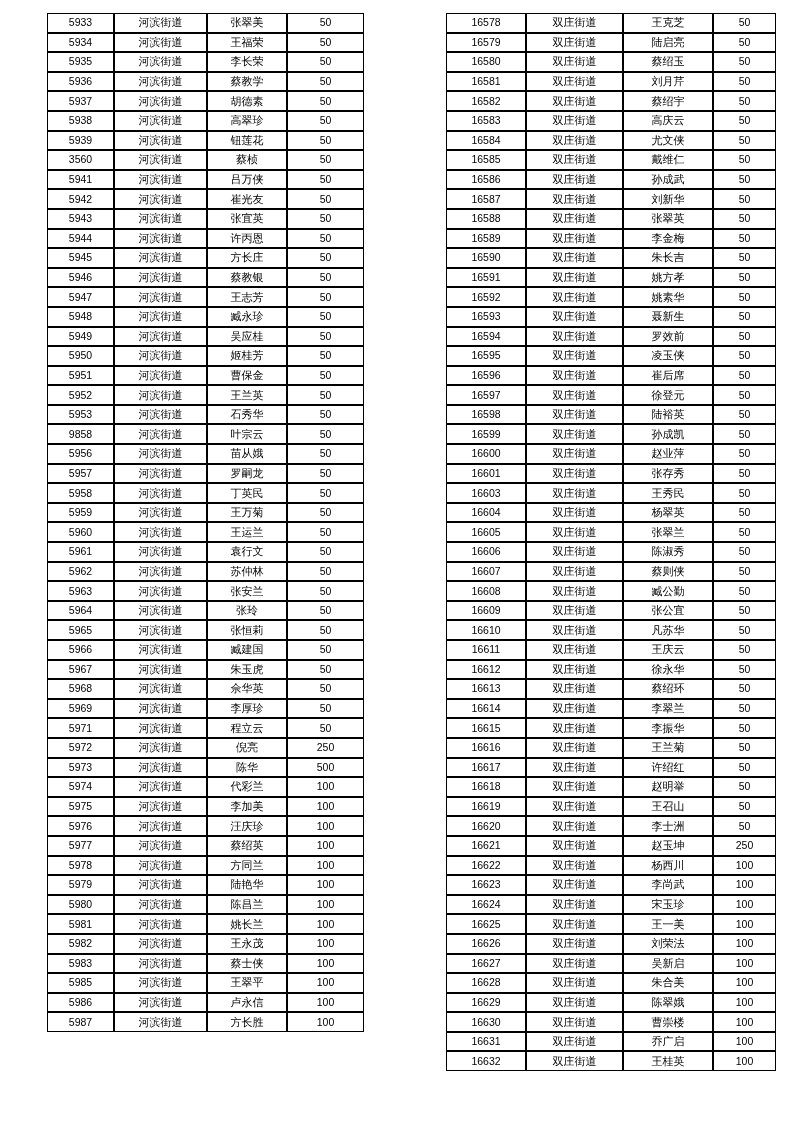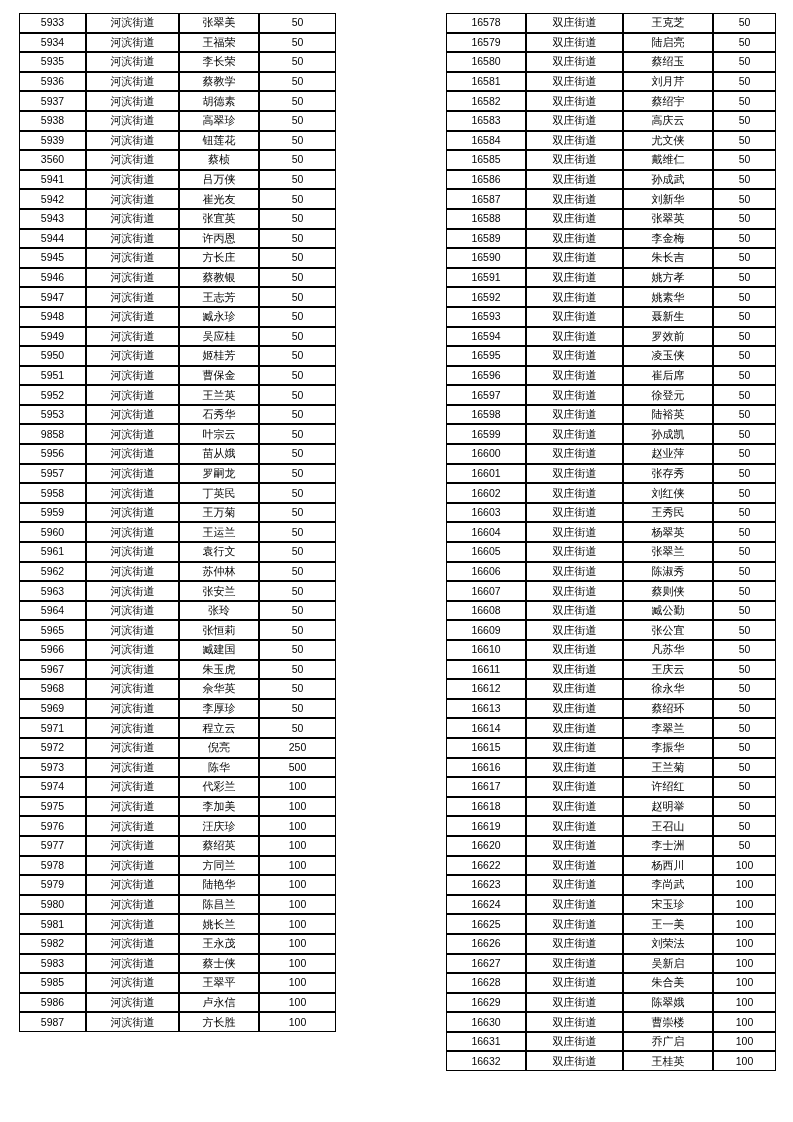--- a/index.html
+++ b/index.html
@@ -25,21 +25,21 @@
     box-sizing: border-box;
     border: 1px solid #000000;
     height: 19.6px;
     line-height: 17px;
     padding: 0;
     text-align: center;
     vertical-align: middle;
     white-space: nowrap;
     overflow: hidden;
   }
-  #tbl-left  { left: 19px;  top: 13px; width: 317px; }
+  #tbl-left  { left: 47px;  top: 13px; width: 317px; }
   #tbl-right { left: 446px; top: 13px; width: 330px; }
   .amount-cell-style { font-family: "Liberation Sans", "DejaVu Sans", sans-serif; font-size: 10.5px; }
 </style>
 </head>
 <body>
 
 <div>
 
   <table class="tbl" id="tbl-left">
     <colgroup>
@@ -510,26 +510,20 @@
           <td>赵业萍</td>
           <td class="amount-cell-style">50</td>
         </tr>
         <tr>
           <td class="amount-cell-style">16601</td>
           <td>双庄街道</td>
           <td>张存秀</td>
           <td class="amount-cell-style">50</td>
         </tr>
         <tr>
-          <td class="amount-cell-style">16602</td>
-          <td>双庄街道</td>
-          <td>刘红侠</td>
-          <td class="amount-cell-style">50</td>
-        </tr>
-        <tr>
           <td class="amount-cell-style">16603</td>
           <td>双庄街道</td>
           <td>王秀民</td>
           <td class="amount-cell-style">50</td>
         </tr>
         <tr>
           <td class="amount-cell-style">16604</td>
           <td>双庄街道</td>
           <td>杨翠英</td>
           <td class="amount-cell-style">50</td>
@@ -622,20 +616,26 @@
           <td class="amount-cell-style">16619</td>
           <td>双庄街道</td>
           <td>王召山</td>
           <td class="amount-cell-style">50</td>
         </tr>
         <tr>
           <td class="amount-cell-style">16620</td>
           <td>双庄街道</td>
           <td>李士洲</td>
           <td class="amount-cell-style">50</td>
+        </tr>
+        <tr>
+          <td class="amount-cell-style">16621</td>
+          <td>双庄街道</td>
+          <td>赵玉坤</td>
+          <td class="amount-cell-style">250</td>
         </tr>
         <tr>
           <td class="amount-cell-style">16622</td>
           <td>双庄街道</td>
           <td>杨西川</td>
           <td class="amount-cell-style">100</td>
         </tr>
         <tr>
           <td class="amount-cell-style">16623</td>
           <td>双庄街道</td>

